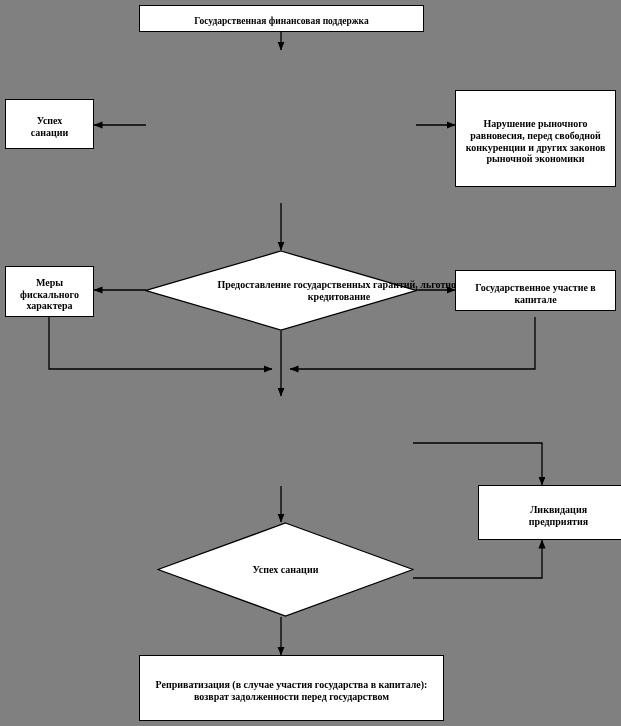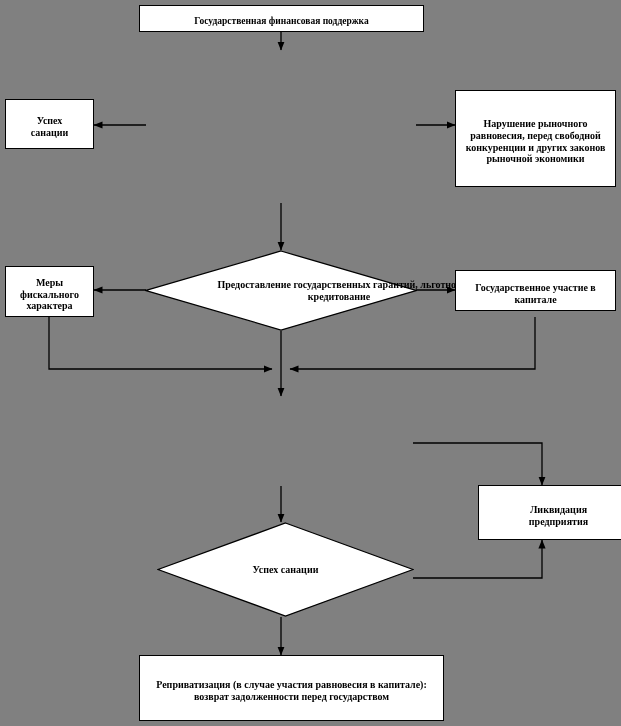--- a/index.html
+++ b/index.html
@@ -145,16 +145,16 @@
   </div>
 
   <div class="diamond-wrap" style="left:157px; top:522px; width:257px; height:95px;">
     <svg class="dshape" width="257" height="95" viewBox="0 0 257 95" xmlns="http://www.w3.org/2000/svg">
       <polygon points="128.5,1 256,47.5 128.5,94 1,47.5" fill="#ffffff" stroke="#000000" stroke-width="1.3"></polygon>
     </svg>
     <div class="dlabel fs9">Успех санации</div>
   </div>
 
   <div class="node rect fs9" style="left:139px; top:655px; width:305px; height:66px;">
-    <span class="txt" style="padding:0 8px;">Реприватизация (в случае участия равновесия в капитале): возврат задолженности перед государством</span>
+    <span class="txt" style="padding:0 8px;">Реприватизация (в случае участия государства в капитале): возврат задолженности перед государством</span>
   </div>
 
 </div>
 
 </body></html>

